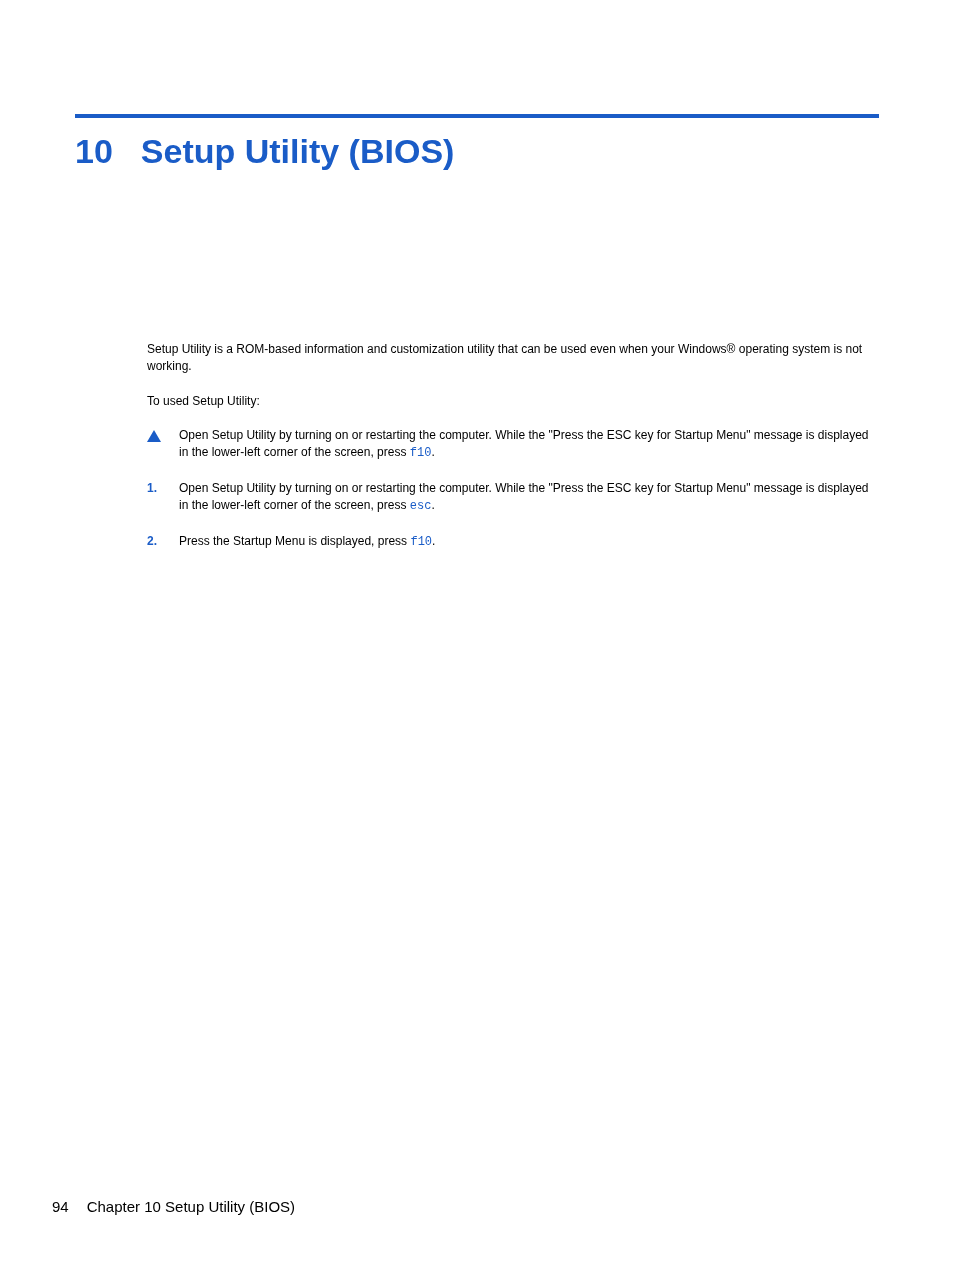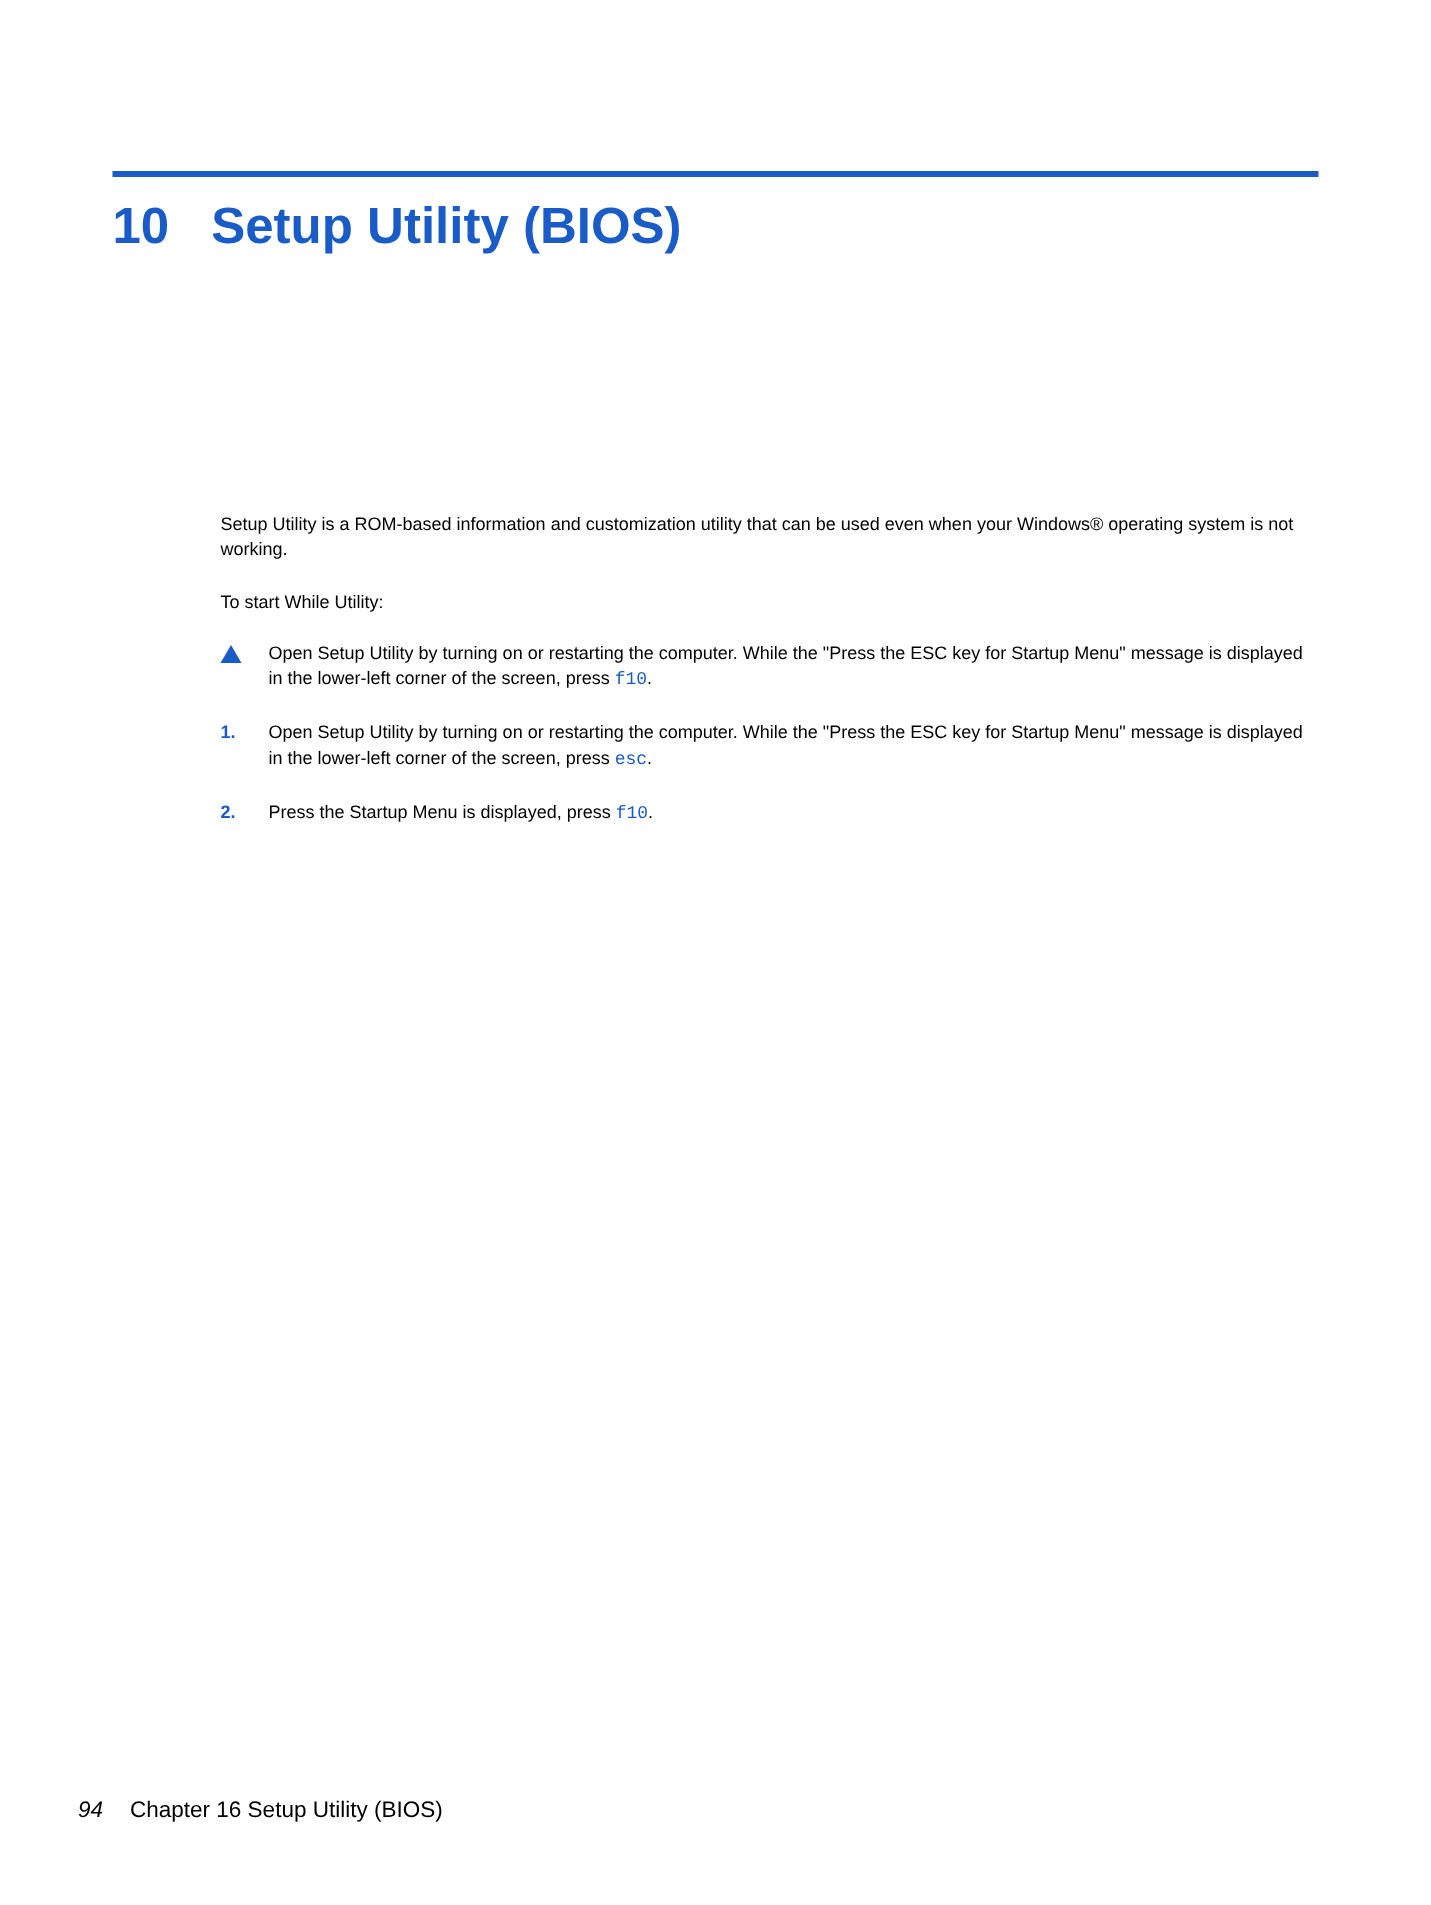--- a/index.html
+++ b/index.html
@@ -79,36 +79,35 @@
     }
     .footer {
       position: absolute;
       bottom: 55px;
       left: 52px;
       font-size: 15px;
       color: #000000;
     }
     .footer .pnum {
       margin-right: 18px;
-      font-style: italic;
     }
   </style>
 </head>
 <body>
 
 <div class="page">
   <hr class="hr-top">
   <h1 class="chapter-title">
     <span class="chap-num">10</span><span>Setup Utility (BIOS)</span>
   </h1>
 
 
   <div class="body-block">
     <p class="para">Setup Utility is a ROM-based information and customization utility that can be used even when your Windows® operating system is not working.</p>
-    <p class="para">To start While Utility:</p>
+    <p class="para">To used Setup Utility:</p>
 
     <div class="bullet-row">
       <div class="bullet-marker">
         <span class="triangle-icon"></span>
       </div>
       <div class="bullet-text">
         <span>Open Setup Utility by turning on or restarting the computer. While the "Press the ESC key for Startup Menu" message is displayed in the lower-left corner of the screen, press </span><span class="keylabel">f10</span><span>.</span>
       </div>
     </div>
 
@@ -124,14 +123,14 @@
       <div class="bullet-marker num-marker">2.</div>
       <div class="bullet-text">
         <span>Press the Startup Menu is displayed, press </span><span class="keylabel">f10</span><span>.</span>
       </div>
     </div>
 
   </div>
 </div>
 
 <div class="footer">
-  <span class="pnum">94</span><span>Chapter 16   Setup Utility (BIOS)</span>
+  <span class="pnum">94</span><span>Chapter 10   Setup Utility (BIOS)</span>
 </div>
 
 </body></html>

